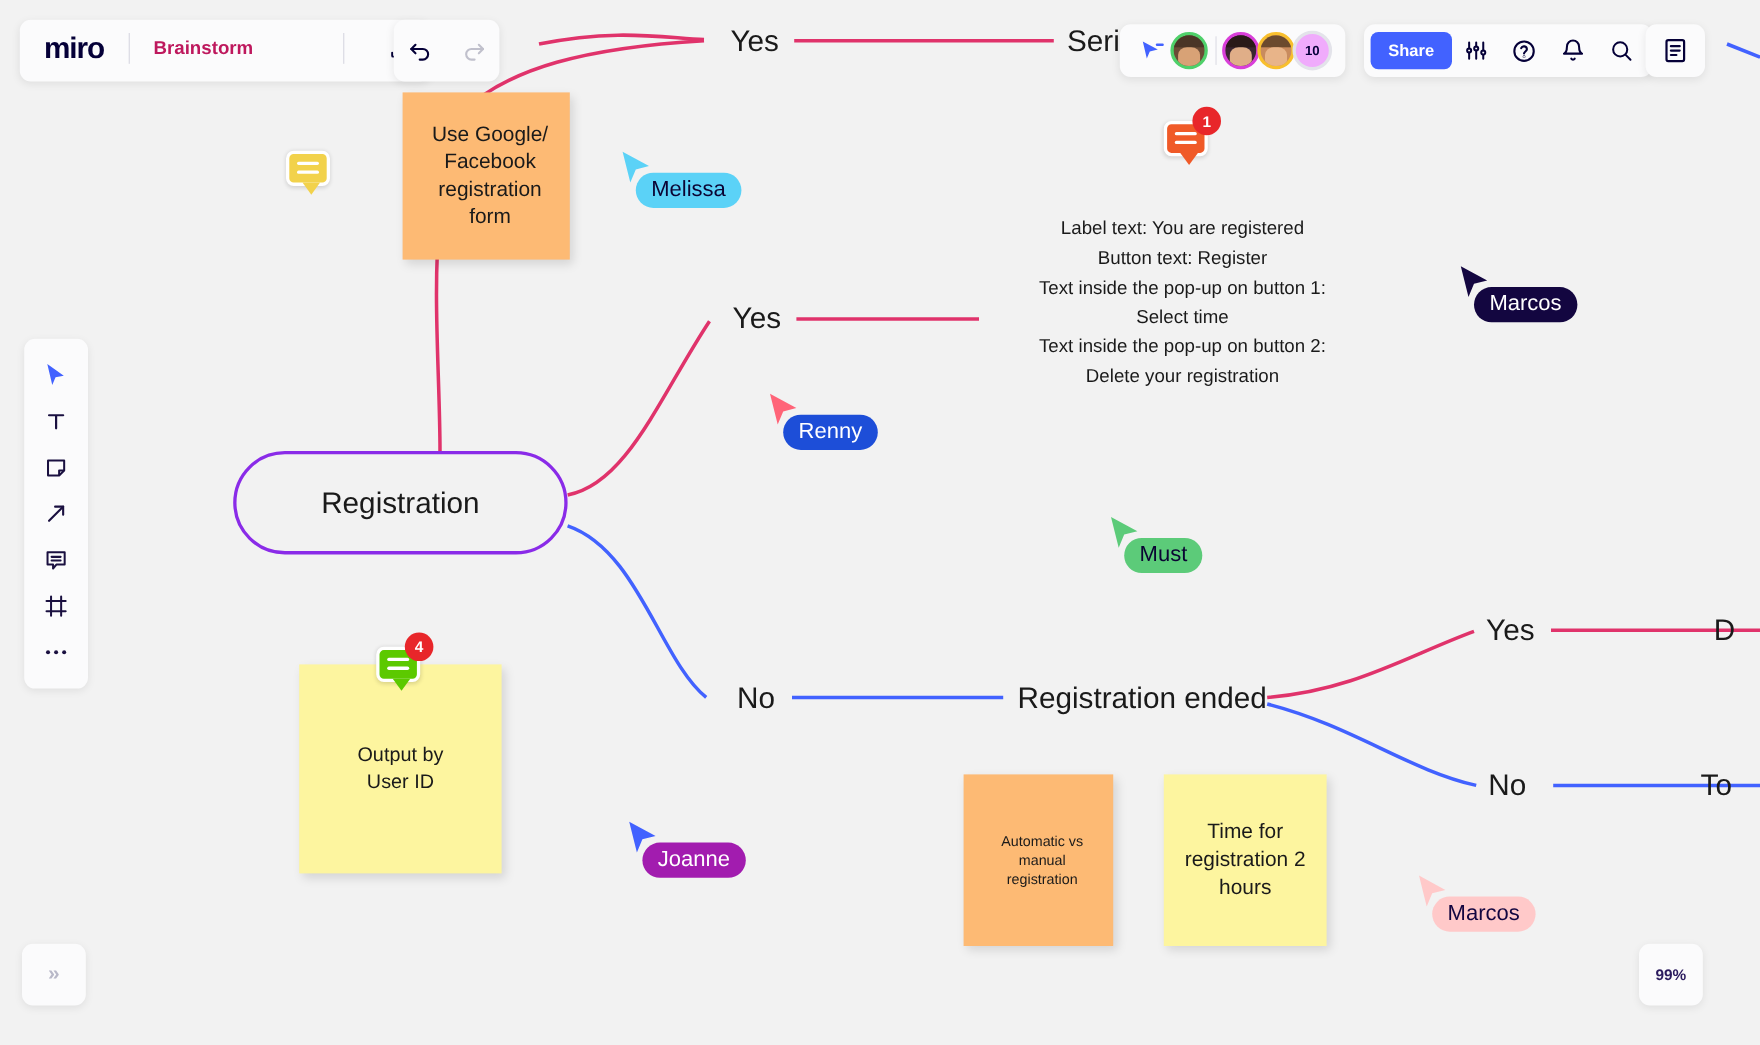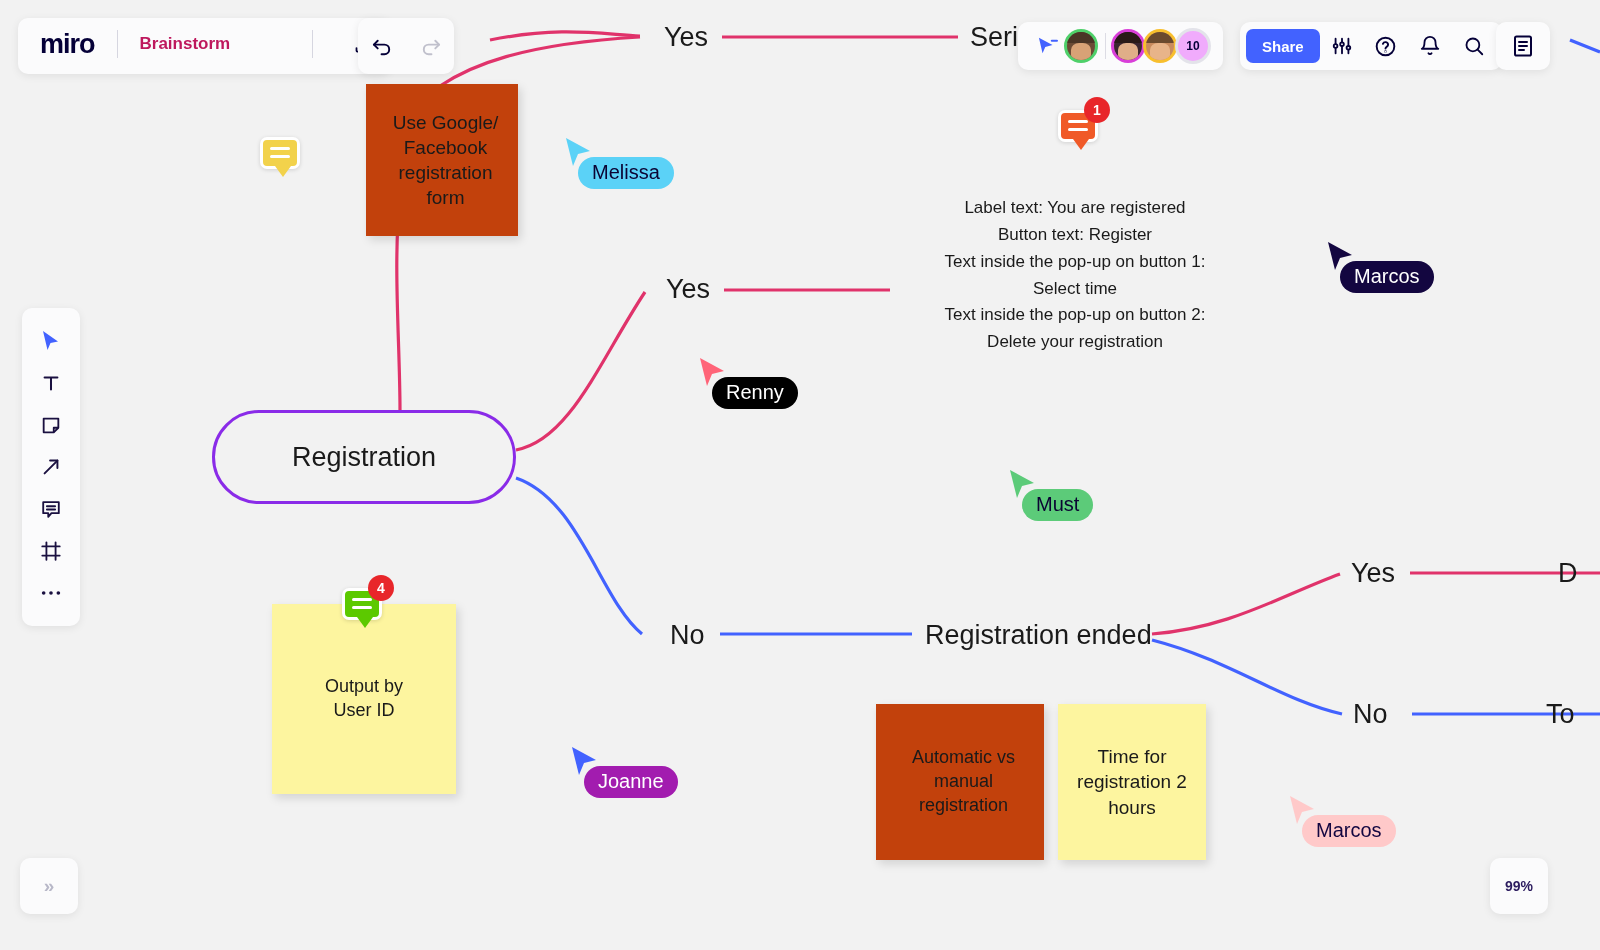--- a/index.html
+++ b/index.html
@@ -23,21 +23,21 @@
   .sticky {
     position: absolute;
     display: flex; align-items: center; justify-content: center;
     text-align: center;
     color: #1A1A1A;
     line-height: 1.32;
     box-shadow: 3px 4px 9px rgba(0,0,0,0.13);
     padding: 10px;
     white-space: pre-line;
   }
-  .sticky.gold   { background: #c2410c; padding-left: 17px; }
+  .sticky.gold   { background: #fdba74; padding-left: 17px; }
   .sticky.pale   { background: #FDF59F; }
 
   
   .node-pill {
     position: absolute;
     border: 3px solid #8A2BE8;
     border-radius: 60px;
     background: transparent;
     display: flex; align-items: center; justify-content: center;
     color: #1A1A1A;
@@ -207,21 +207,21 @@
 Facebook
 registration
 form</span>
   </div>
 
   <div class="sticky pale" style="left:272px; top:604px; width:184px; height:190px; font-size:18px;">
     <span>Output by
 User ID</span>
   </div>
 
-  <div class="sticky gold" style="left:876px; top:704px; width:168px; height:156px; font-size:18px;">
+  <div class="sticky gold" style="left:876px; top:704px; width:136px; height:156px; font-size:13px;">
     <span>Automatic vs
 manual
 registration</span>
   </div>
 
   <div class="sticky pale" style="left:1058px; top:704px; width:148px; height:156px; font-size:19px;">
     <span>Time for
 registration 2
 hours</span>
   </div>
@@ -272,21 +272,21 @@
     <svg class="arrow" width="30" height="32" viewBox="0 0 30 32">
       <path d="M2 2 L26 15 L14 18 L9 30 Z" fill="#5BD2F7"></path>
     </svg>
     <div class="tag" style="left:14px; top:21px; background:#5BD2F7; color:#0B0433;">Melissa</div>
   </div>
 
   <div class="cursor" style="left:698px; top:356px;">
     <svg class="arrow" width="30" height="32" viewBox="0 0 30 32">
       <path d="M2 2 L26 15 L14 18 L9 30 Z" fill="#FF6478"></path>
     </svg>
-    <div class="tag" style="left:14px; top:21px; background:#000000; color:#FFFFFF;">Renny</div>
+    <div class="tag" style="left:14px; top:21px; background:#1d4ed8; color:#FFFFFF;">Renny</div>
   </div>
 
   <div class="cursor" style="left:1326px; top:240px;">
     <svg class="arrow" width="30" height="32" viewBox="0 0 30 32">
       <path d="M2 2 L26 15 L14 18 L9 30 Z" fill="#130640"></path>
     </svg>
     <div class="tag" style="left:14px; top:21px; background:#130640; color:#FFFFFF;">Marcos</div>
   </div>
 
   <div class="cursor" style="left:1008px; top:468px;">

